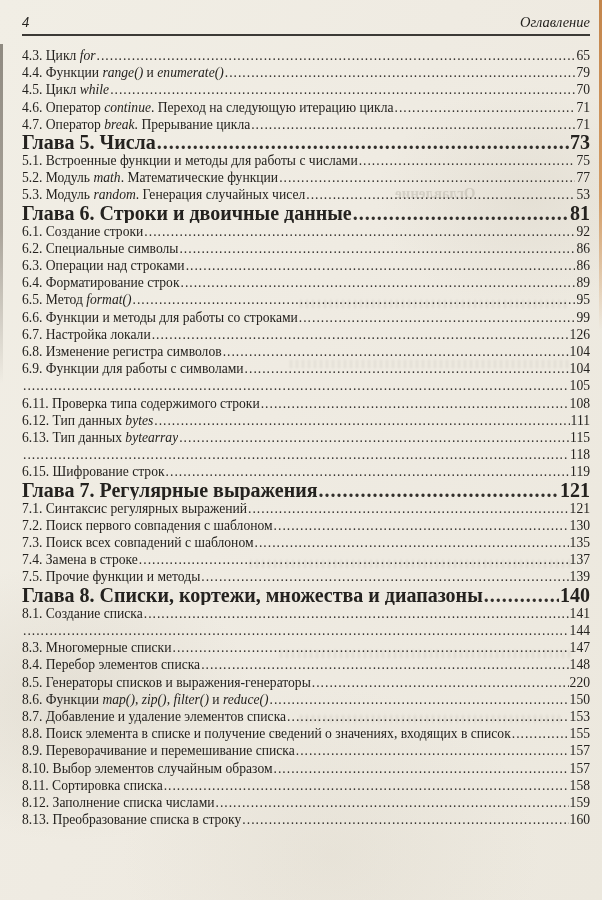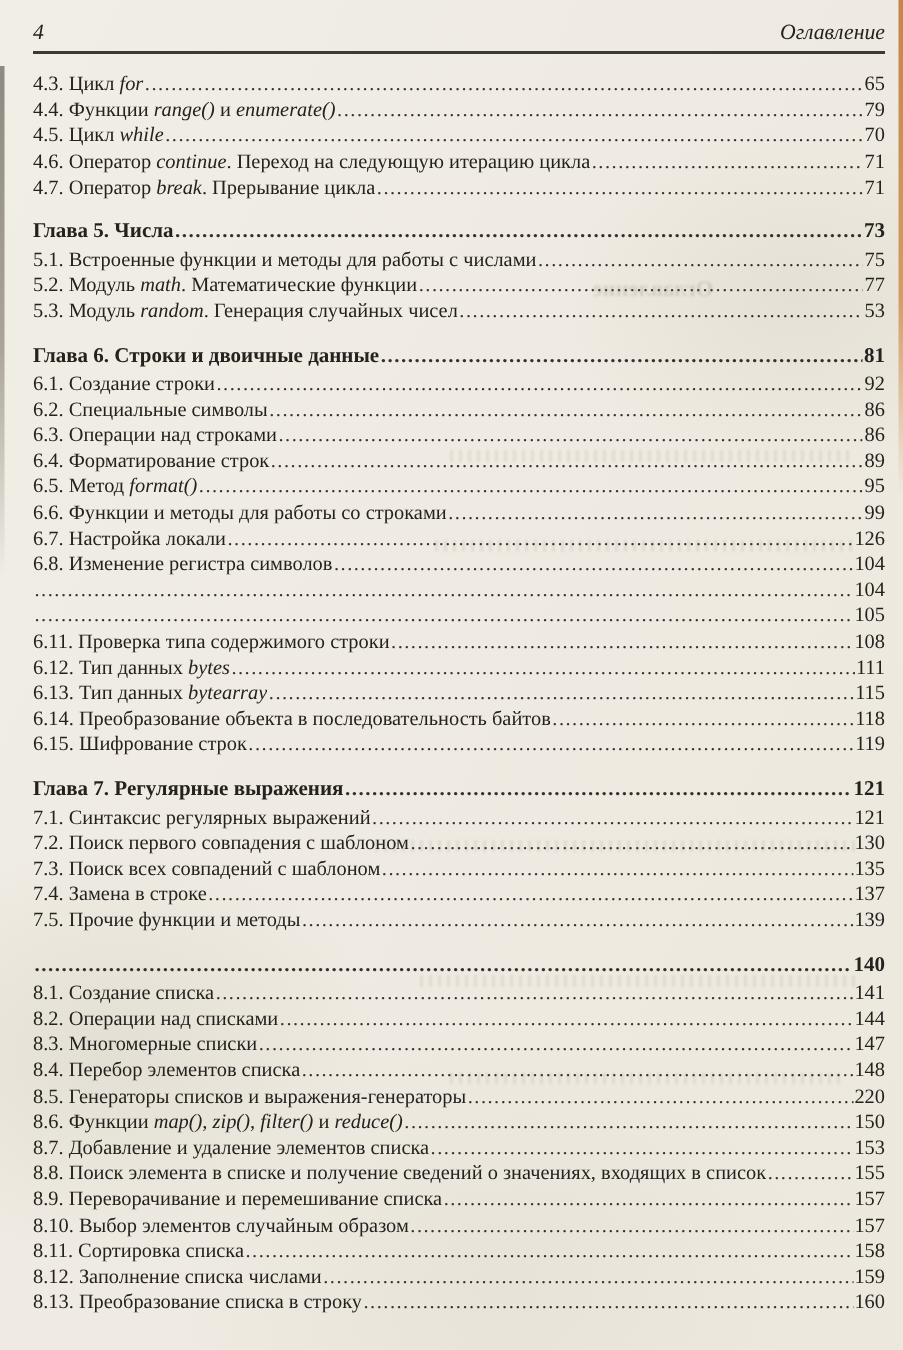--- a/index.html
+++ b/index.html
@@ -35,21 +35,21 @@
   }
   
   .toc { margin-top:11px;text-align:center; }
   .row { display:flex; align-items:baseline; font-size:13.6px; line-height:17.2px; }
   .row .label { white-space:nowrap; flex:0 1 auto; overflow:hidden; }
   .row .leader {
     flex:1 1 6px; overflow:hidden; white-space:nowrap;
     letter-spacing:1px; margin:0 1px; color:#33302c;
   }
   .row .pagenum { white-space:nowrap;font-family:Liberation Serif, serif; }
-  .row.chapter { font-weight:bold; font-size:14px; line-height:19px; margin-top:12px; }
+  .row.chapter { font-weight:bold; font-size:20px; line-height:19px; }
   .it { font-style:italic; }
   
   .ghost {
     position:absolute; transform:scaleX(-1);
     color:rgba(125,118,104,0.22); filter:blur(0.7px);
     font-size:15px; font-weight:bold; pointer-events:none; white-space:nowrap;
   }
   .smudge {
     position:absolute; height:8px; pointer-events:none; opacity:0.10;
     background:repeating-linear-gradient(90deg,#6b655a 0 2px, transparent 2px 6px);
@@ -159,20 +159,21 @@
         <span class="label"><span>6.7. Настройка локали </span></span>
         <span class="leader">............................................................................................................................................................................................................................................................................................................</span>
         <span class="pagenum">126</span>
       </div>
       <div class="row">
         <span class="label"><span>6.8. Изменение регистра символов</span></span>
         <span class="leader">............................................................................................................................................................................................................................................................................................................</span>
         <span class="pagenum">104</span>
       </div>
       <div class="row">
+        <span class="label"><span>6.9. Функции для работы с символами </span></span>
         <span class="leader">............................................................................................................................................................................................................................................................................................................</span>
         <span class="pagenum">104</span>
       </div>
       <div class="row">
         <span class="leader">............................................................................................................................................................................................................................................................................................................</span>
         <span class="pagenum">105</span>
       </div>
       <div class="row">
         <span class="label"><span>6.11. Проверка типа содержимого строки </span></span>
         <span class="leader">............................................................................................................................................................................................................................................................................................................</span>
@@ -182,21 +183,20 @@
         <span class="label"><span>6.12. Тип данных </span><span class="it">bytes</span></span>
         <span class="leader">............................................................................................................................................................................................................................................................................................................</span>
         <span class="pagenum">111</span>
       </div>
       <div class="row">
         <span class="label"><span>6.13. Тип данных </span><span class="it">bytearray</span><span> </span></span>
         <span class="leader">............................................................................................................................................................................................................................................................................................................</span>
         <span class="pagenum">115</span>
       </div>
       <div class="row">
-        <span class="label"><span>6.14. Преобразование объекта в последовательность байтов </span></span>
         <span class="leader">............................................................................................................................................................................................................................................................................................................</span>
         <span class="pagenum">118</span>
       </div>
       <div class="row">
         <span class="label"><span>6.15. Шифрование строк </span></span>
         <span class="leader">............................................................................................................................................................................................................................................................................................................</span>
         <span class="pagenum">119</span>
       </div>
       <div class="row chapter">
         <span class="label"><span>Глава 7. Регулярные выражения </span></span>
@@ -222,30 +222,30 @@
         <span class="label"><span>7.4. Замена в строке </span></span>
         <span class="leader">............................................................................................................................................................................................................................................................................................................</span>
         <span class="pagenum">137</span>
       </div>
       <div class="row">
         <span class="label"><span>7.5. Прочие функции и методы</span></span>
         <span class="leader">............................................................................................................................................................................................................................................................................................................</span>
         <span class="pagenum">139</span>
       </div>
       <div class="row chapter">
+        <span class="label"><span>Глава 8. Списки, кортежи, множества и диапазоны</span></span>
         <span class="leader">............................................................................................................................................................................................................................................................................................................</span>
         <span class="pagenum">140</span>
       </div>
       <div class="row">
         <span class="label"><span>8.1. Создание списка</span></span>
         <span class="leader">............................................................................................................................................................................................................................................................................................................</span>
         <span class="pagenum">141</span>
       </div>
       <div class="row">
-        <span class="label"><span>8.2. Операции над списками </span></span>
         <span class="leader">............................................................................................................................................................................................................................................................................................................</span>
         <span class="pagenum">144</span>
       </div>
       <div class="row">
         <span class="label"><span>8.3. Многомерные списки </span></span>
         <span class="leader">............................................................................................................................................................................................................................................................................................................</span>
         <span class="pagenum">147</span>
       </div>
       <div class="row">
         <span class="label"><span>8.4. Перебор элементов списка</span></span>

